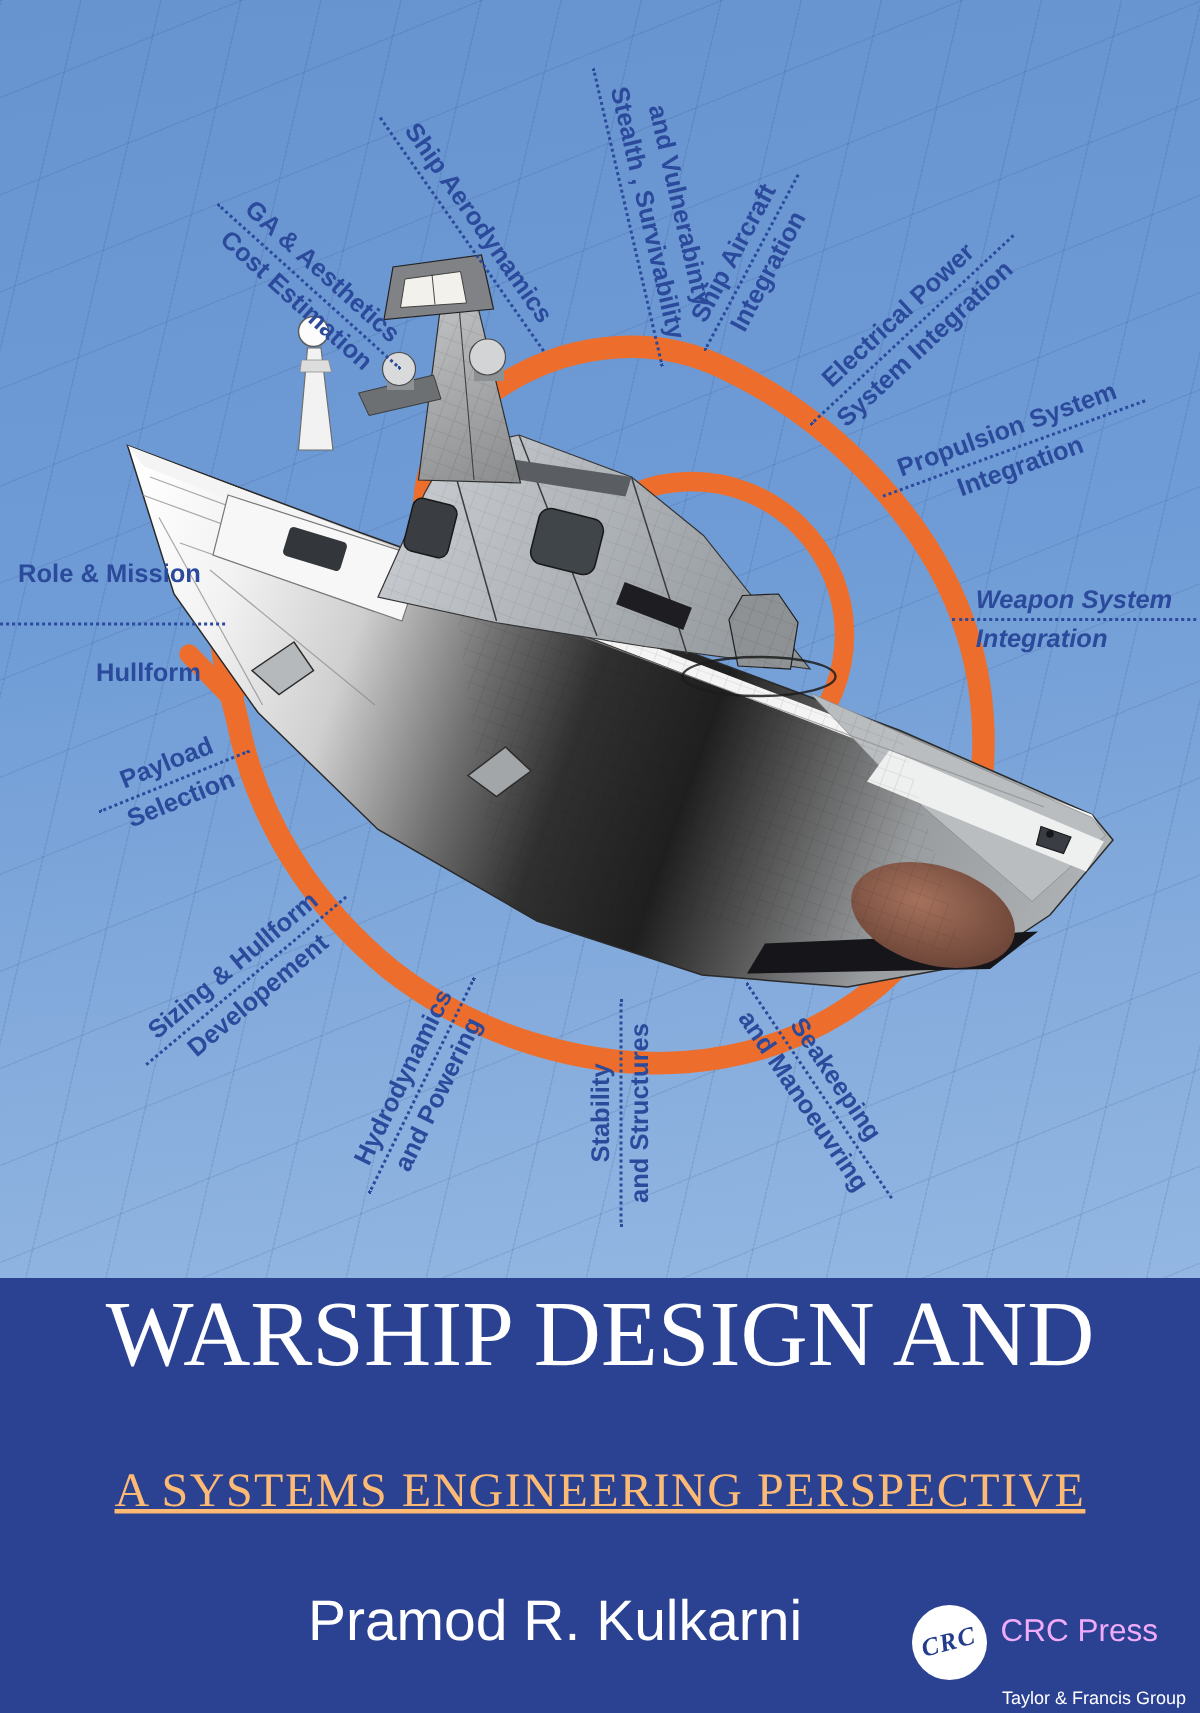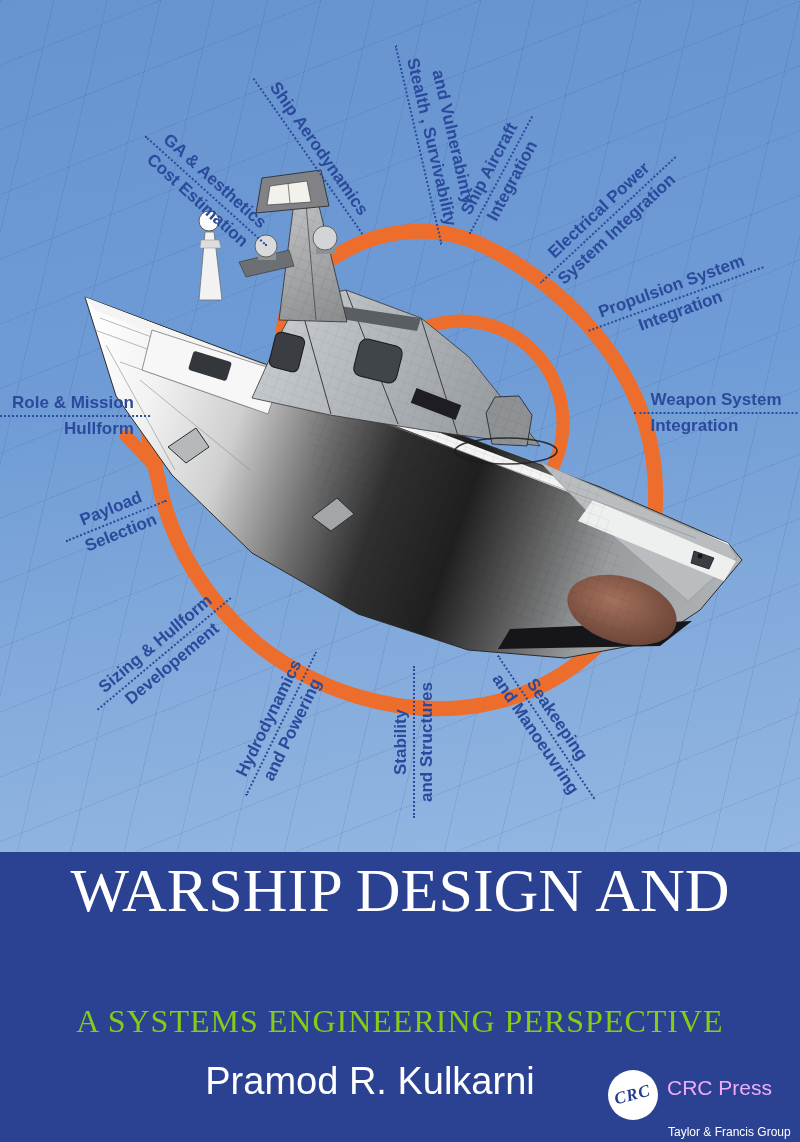--- a/index.html
+++ b/index.html
@@ -15,34 +15,34 @@
   
   .lbl{position:absolute;display:flex;flex-direction:column;align-items:center;
        font:bold 17px/22px "Liberation Sans",sans-serif;color:#2b4a9c;white-space:nowrap;z-index:5;}
   .lbl .ldr{border-top:2px dotted #2b4a9c;align-self:stretch;margin:1px -16px;height:0;}
   #lbl-ga{left:206px;top:191px;transform:translate(-50%,-50%) rotate(42deg);}
   #lbl-aero{left:317px;top:150px;transform:translate(-50%,-50%) rotate(55deg);}
   #lbl-stealth{left:440px;top:140px;transform:translate(-50%,-50%) rotate(77deg);}
   #lbl-aircraft{left:501px;top:175px;transform:translate(-50%,-50%) rotate(-62deg);}
   #lbl-electrical{left:608px;top:220px;transform:translate(-50%,-50%) rotate(-43deg);}
   #lbl-propulsion{left:676px;top:299px;transform:translate(-50%,-50%) rotate(-20deg);}
-  #lbl-weapon{left:716px;top:413px;transform:translate(-50%,-50%);align-items:flex-start;}
-  #lbl-role{left:73px;top:416px;transform:translate(-50%,-50%);align-items:flex-end;}
+  #lbl-weapon{left:716px;top:413px;transform:translate(-50%,-50%);align-items:flex-start;font-style:italic;}
+  #lbl-role{left:73px;top:416px;transform:translate(-50%,-50%);align-items:flex-end;gap:20px;}
   #lbl-payload{left:116px;top:521px;transform:translate(-50%,-50%) rotate(-22deg);}
   #lbl-sizing{left:164px;top:654px;transform:translate(-50%,-50%) rotate(-40deg);}
   #lbl-hydro{left:281px;top:724px;transform:translate(-50%,-50%) rotate(-64deg);}
   #lbl-stability{left:414px;top:742px;transform:translate(-50%,-50%) rotate(-90deg);}
   #lbl-seakeeping{left:546px;top:727px;transform:translate(-50%,-50%) rotate(56deg);}
   
   .banner{position:absolute;left:0;top:852px;width:800px;height:290px;background:#2b4191;z-index:6;}
   .t1{position:absolute;left:0;width:100%;text-align:center;color:#fff;
       font:400 62px/60px "Liberation Serif",serif;letter-spacing:0;}
   #title1{top:8px;text-align:center;} #title2{top:68px;}
-  .sub{position:absolute;left:0;top:152px;width:100%;text-align:center;color:#84cc16;
-      font:400 32px/34px "Liberation Serif",serif;letter-spacing:1px;}
+  .sub{position:absolute;left:0;top:124px;width:100%;text-align:center;color:#fdba74;
+      font:400 32px/34px "Liberation Serif",serif;letter-spacing:1px;text-decoration:underline;}
   .auth{position:absolute;left:0;top:206px;width:740px;text-align:center;color:#fff;
       font:400 38px/46px "Liberation Sans",sans-serif;}
   .logoc{position:absolute;left:608px;top:218px;width:50px;height:50px;border-radius:50%;
       background:#fff;display:flex;align-items:center;justify-content:center;}
   .logoc span{font:italic bold 17px "Liberation Serif",serif;color:#243c8c;
       transform:rotate(-15deg);letter-spacing:1px;}
   .press{position:absolute;left:667px;top:224px;color:#f0abfc;
       font:400 21px/24px "Liberation Sans",sans-serif;}
   .tfg{position:absolute;left:668px;top:249px;color:#fff;
       font:400 12px/14px "Liberation Sans",sans-serif;margin-top:24px;}

